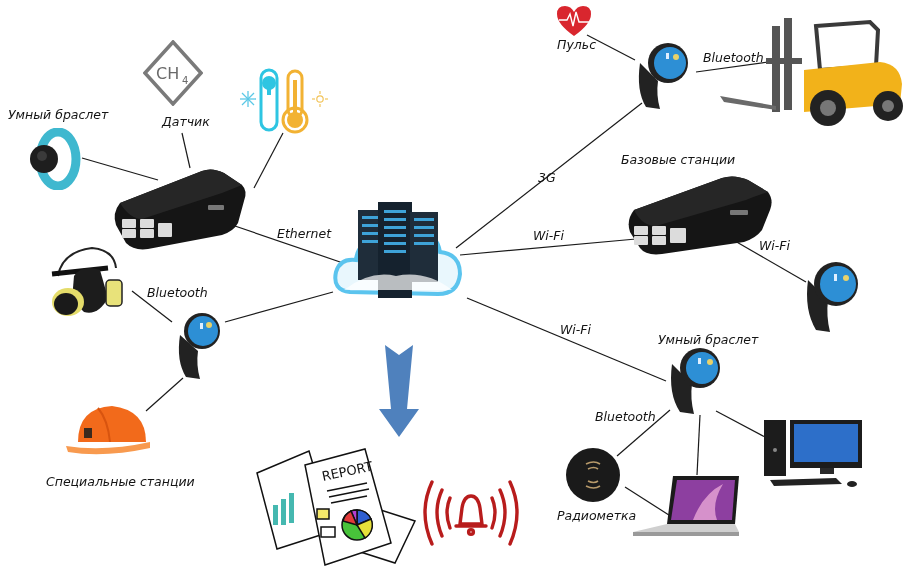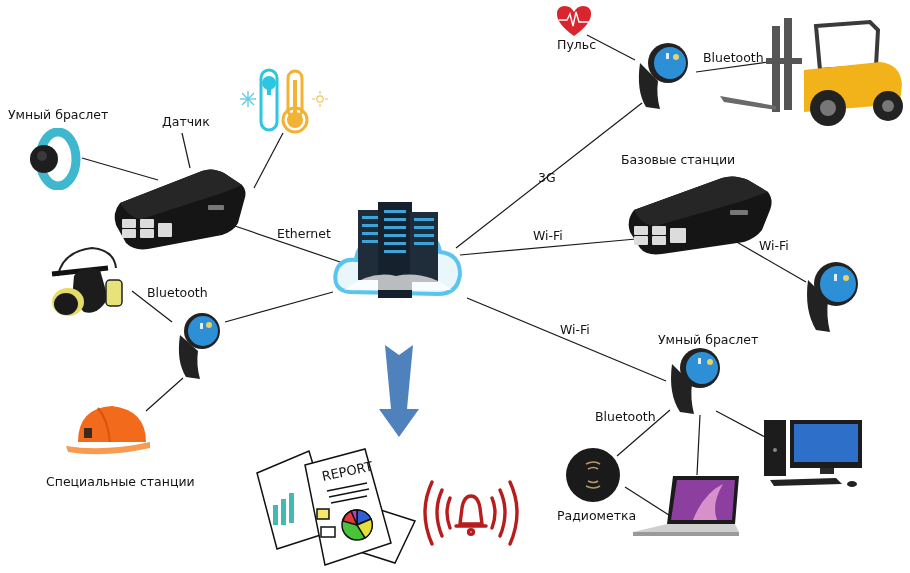--- a/index.html
+++ b/index.html
@@ -1,19 +1,19 @@
 <!DOCTYPE html>
 <html><head>
 <meta charset="utf-8">
 <style>
   html, body { margin:0; padding:0; background:#ffffff; }
   body { width:910px; height:573px; position:relative; overflow:hidden;
          font-family:"DejaVu Sans", sans-serif; color:#111; }
   #stage { position:absolute; left:0; top:0; width:910px; height:573px; }
-  .lbl { position:absolute; font-size:12.5px; white-space:nowrap; color:#141414; }
+  .lbl { position:absolute; font-size:12.5px; white-space:nowrap; color:#141414;font-style:italic; }
   .node { position:absolute; }
   svg { display:block; }
 </style>
 </head>
 <body>
 
 <div id="stage">
 
   <svg width="910" height="573" style="position:absolute;left:0;top:0">
     <g stroke="#1a1a1a" stroke-width="1.2" fill="none">
@@ -47,20 +47,27 @@
   <div class="lbl" style="left:595px;top:409px">Bluetooth</div>
 
   <div class="lbl" style="left:8px;top:107px">Умный браслет</div>
   <div class="lbl" style="left:162px;top:114px">Датчик</div>
   <div class="lbl" style="left:46px;top:474px">Специальные станции</div>
   <div class="lbl" style="left:557px;top:37px">Пульс</div>
   <div class="lbl" style="left:621px;top:152px">Базовые станции</div>
   <div class="lbl" style="left:658px;top:332px">Умный браслет</div>
   <div class="lbl" style="left:557px;top:508px">Радиометка</div>
 
+  <div class="node" style="left:143px;top:40px">
+    <svg width="60" height="66" viewBox="0 0 60 66">
+      <polygon points="30,2 58,33 30,64 2,33" fill="none" stroke="#7a7a7a" stroke-width="3.5"></polygon>
+      <text x="13" y="39" font-size="16" fill="#6a6a6a" font-family="DejaVu Sans, sans-serif">CH</text>
+      <text x="39" y="44" font-size="10" fill="#6a6a6a" font-family="DejaVu Sans, sans-serif">4</text>
+    </svg>
+  </div>
 
   <div class="node" style="left:236px;top:68px">
     <svg width="92" height="68" viewBox="0 0 92 68">
 
       <g stroke="#5cc8e6" stroke-width="1.3">
         <line x1="4" y1="31" x2="20" y2="31"></line>
           <line x1="12" y1="23" x2="12" y2="39"></line>
         <line x1="6" y1="25" x2="18" y2="37"></line>
           <line x1="18" y1="25" x2="6" y2="37"></line>
       </g>

